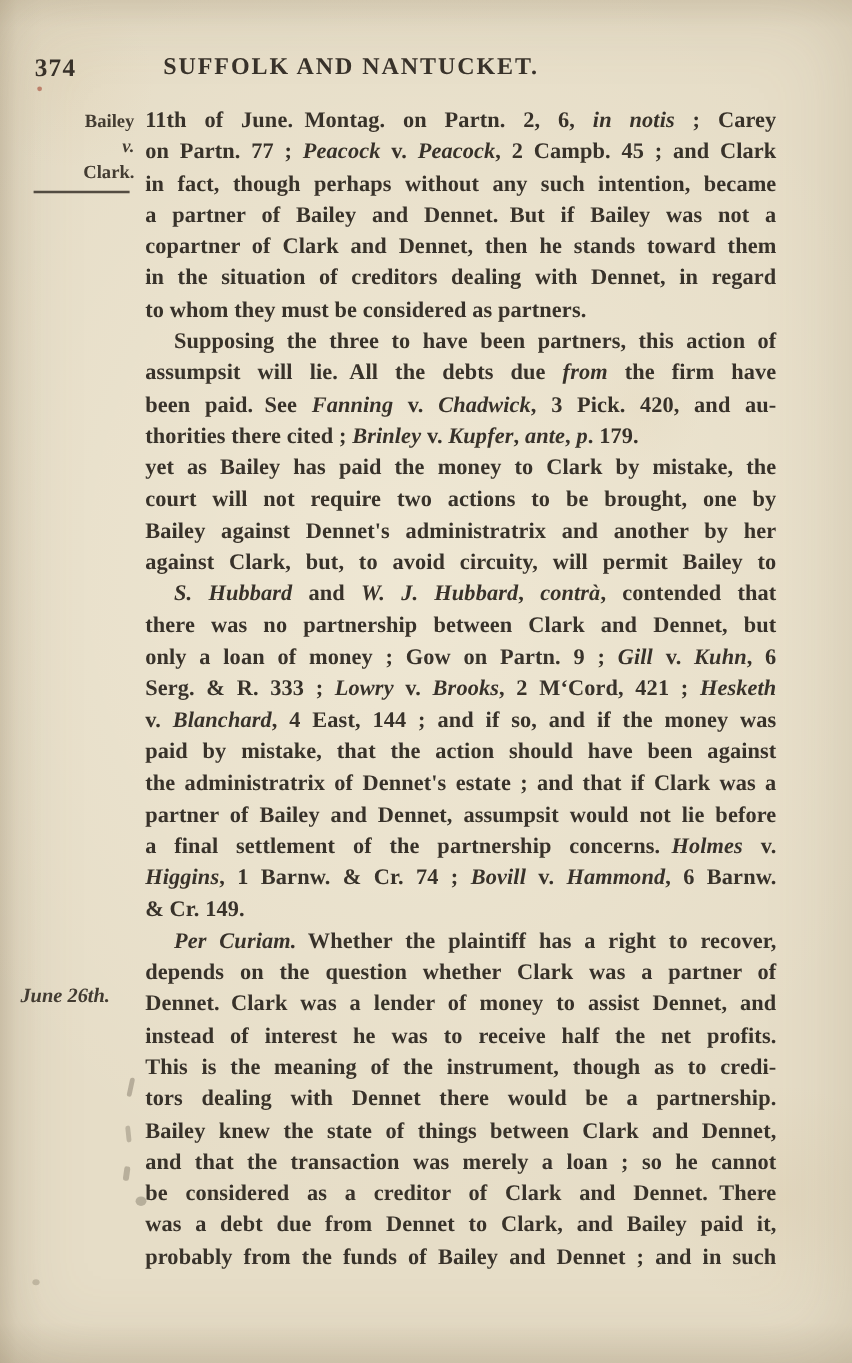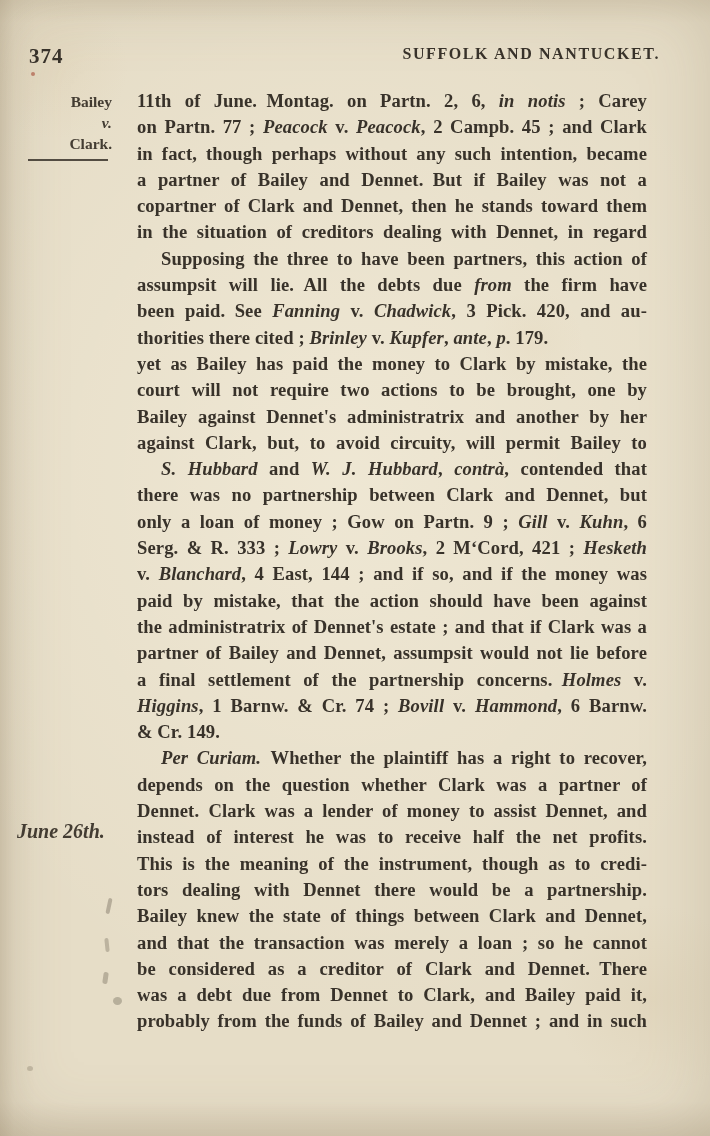--- a/index.html
+++ b/index.html
@@ -31,35 +31,34 @@
   }
   .running-header{
     position:absolute;top:44px;left:0;width:710px;height:26px;
   }
   .page-number{
     position:absolute;left:29px;top:0;
     font-size:21px;letter-spacing:1px;
   }
   .head-title{
     position:absolute;left:136px;top:1px;width:524px;
-    text-align:right;
-    font-size:16px;letter-spacing:1.6px;
+    text-align:left;
+    font-size:20px;letter-spacing:1.6px;
     white-space:nowrap;
   }
   .text-block{
     position:absolute;left:121px;top:88px;width:526px;
   }
   .tl{
     font-size:18.6px;
     line-height:26.3px;
     text-align:justify;
     text-align-last:justify;
     white-space:nowrap;
     letter-spacing:0.1px;
-    margin-left:16px;
   }
   .tl.last{
     text-align:left;
     text-align-last:left;
   }
   .tl.ind{padding-left:24px;}
   .it{font-style:italic;}
   .margin-note{
     position:absolute;
     color:#433c32;
@@ -69,21 +68,21 @@
     text-align:right;
     font-size:15.5px;line-height:21px;
   }
   .case-rule{
     margin-top:5px;
     width:80px;height:0;
     border-bottom:2px solid rgba(56,50,42,0.85);
   }
   .date-note{
     left:17px;top:820px;width:96px;
-    font-size:20px;font-style:italic;
+    font-size:17px;font-style:italic;
     white-space:nowrap;
   }
   .artifact{position:absolute;border-radius:50%;}
   .a1{left:31px;top:72px;width:4px;height:4px;background:rgba(160,60,40,0.55);}
   .a2{left:107px;top:898px;width:4px;height:16px;border-radius:2px;background:rgba(110,100,85,0.40);transform:rotate(12deg);}
   .a3{left:105px;top:938px;width:4px;height:14px;border-radius:2px;background:rgba(110,100,85,0.35);transform:rotate(-6deg);}
   .a4{left:103px;top:972px;width:5px;height:12px;border-radius:2px;background:rgba(110,100,85,0.38);transform:rotate(8deg);}
   .a5{left:113px;top:997px;width:9px;height:8px;background:rgba(95,88,75,0.35);}
   .a6{left:27px;top:1066px;width:6px;height:5px;background:rgba(130,120,100,0.35);}
 </style>
@@ -106,20 +105,21 @@
 
   <div class="margin-note date-note">June 26th.</div>
 
   <div class="text-block" id="lines">
       <div class="tl"><span>11th of June. Montag. on Partn. 2, 6, </span><span class="it">in notis</span><span> ; Carey</span></div>
       <div class="tl"><span>on Partn. 77 ; </span><span class="it">Peacock</span><span> v. </span><span class="it">Peacock</span><span>, 2 Campb. 45 ; and Clark</span></div>
       <div class="tl"><span>in fact, though perhaps without any such intention, became</span></div>
       <div class="tl"><span>a partner of Bailey and Dennet. But if Bailey was not a</span></div>
       <div class="tl"><span>copartner of Clark and Dennet, then he stands toward them</span></div>
       <div class="tl"><span>in the situation of creditors dealing with Dennet, in regard</span></div>
+      <div class="tl last"><span>to whom they must be considered as partners.</span></div>
       <div class="tl ind"><span>Supposing the three to have been partners, this action of</span></div>
       <div class="tl"><span>assumpsit will lie. All the debts due </span><span class="it">from</span><span> the firm have</span></div>
       <div class="tl"><span>been paid. See </span><span class="it">Fanning</span><span> v. </span><span class="it">Chadwick</span><span>, 3 Pick. 420, and au-</span></div>
       <div class="tl last"><span>thorities there cited ; </span><span class="it">Brinley</span><span> v. </span><span class="it">Kupfer</span><span>, </span><span class="it">ante</span><span>, </span><span class="it">p</span><span>. 179.</span></div>
       <div class="tl"><span>yet as Bailey has paid the money to Clark by mistake, the</span></div>
       <div class="tl"><span>court will not require two actions to be brought, one by</span></div>
       <div class="tl"><span>Bailey against Dennet's administratrix and another by her</span></div>
       <div class="tl"><span>against Clark, but, to avoid circuity, will permit Bailey to</span></div>
       <div class="tl ind"><span class="it">S. Hubbard</span><span> and </span><span class="it">W. J. Hubbard</span><span>, </span><span class="it">contrà</span><span>, contended that</span></div>
       <div class="tl"><span>there was no partnership between Clark and Dennet, but</span></div>

